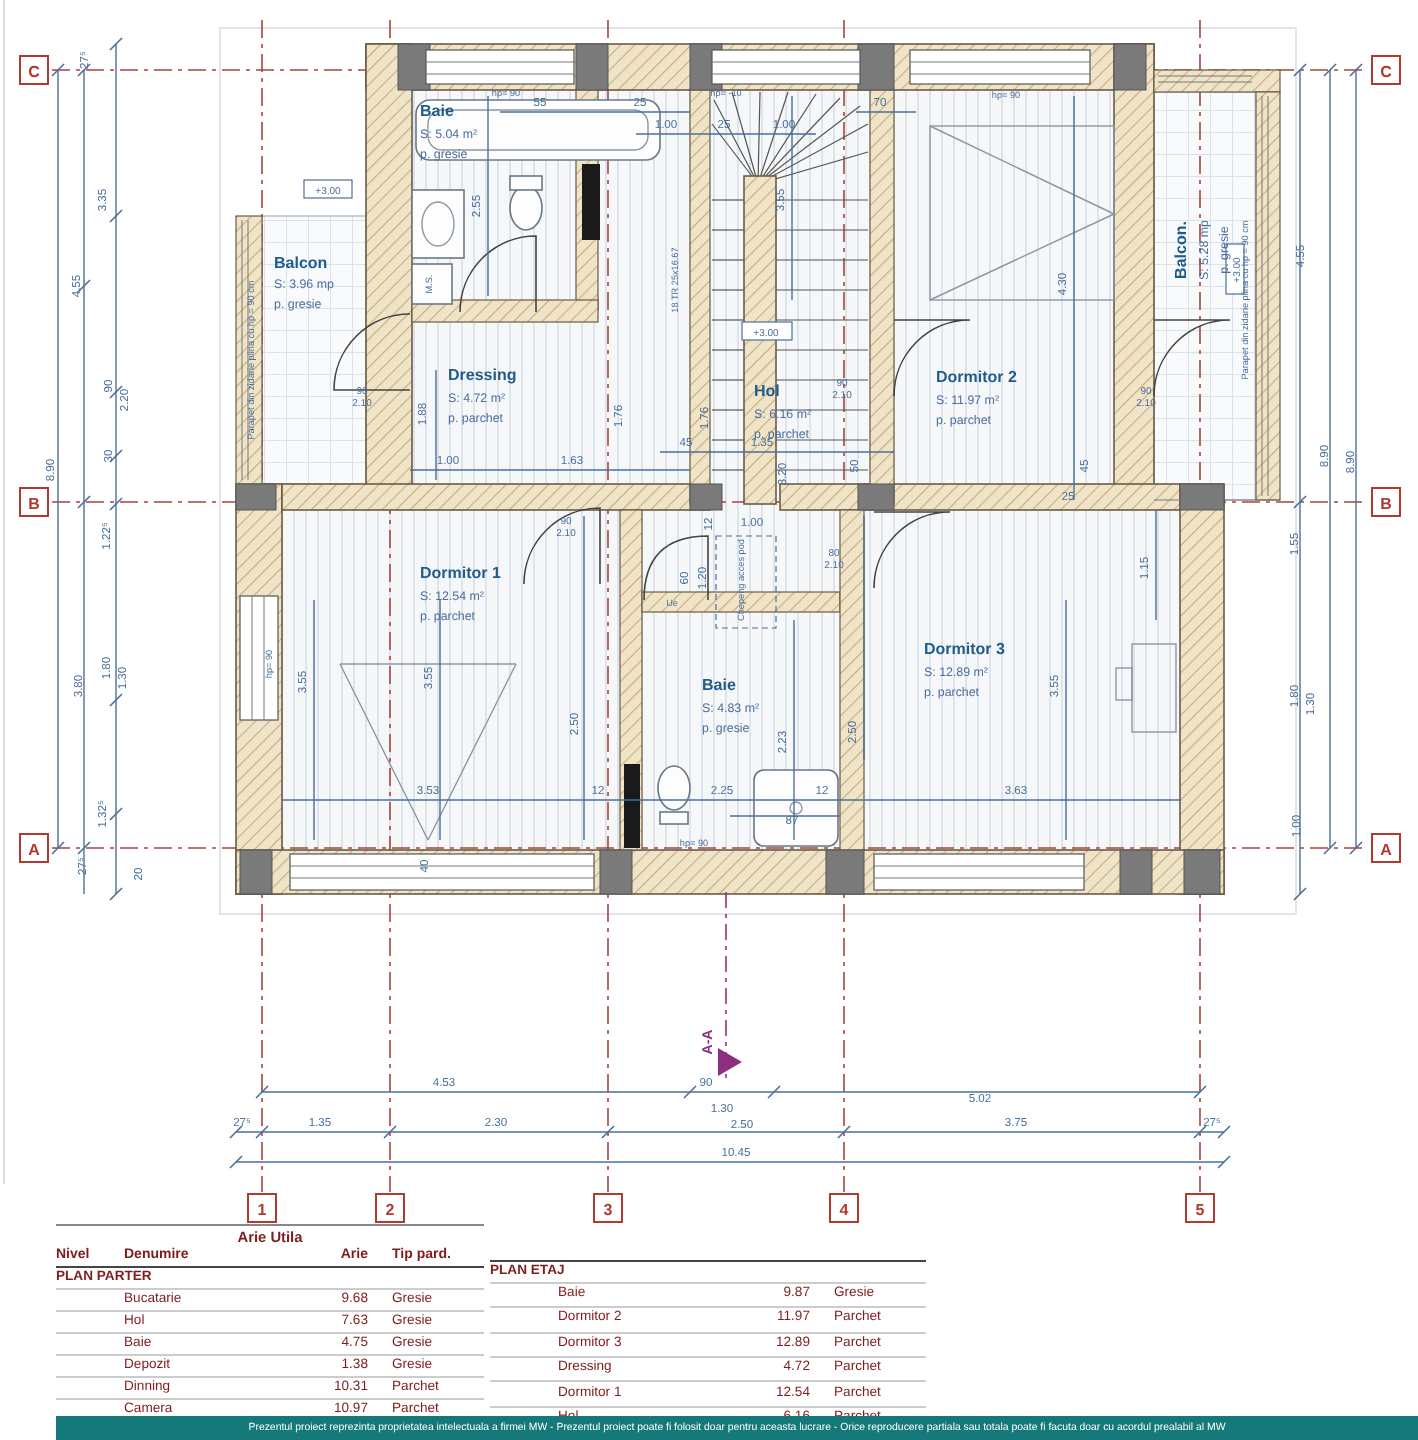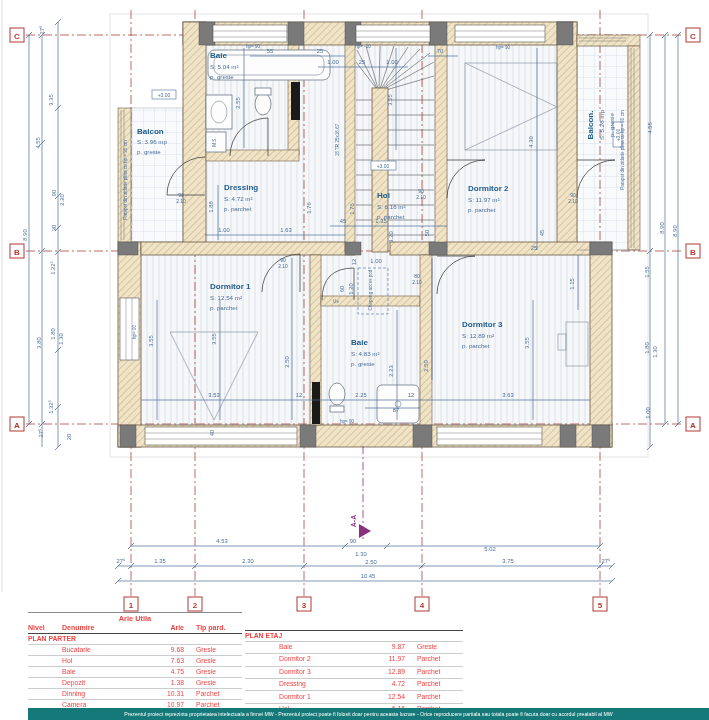--- a/index.html
+++ b/index.html
@@ -24,21 +24,21 @@
   .tn {fill:#4a6f9b;font-size:4.6px;text-anchor:middle;}
   .fx {stroke:#6a7886;stroke-width:.8;fill:#fdfdfd;}
   .fu {stroke:#8b97a5;stroke-width:.7;fill:none;}
   .st {stroke:#555;stroke-width:.6;fill:none;}
   .dr {stroke:#444;stroke-width:.8;fill:none;}
   .wi {fill:#fff;stroke:#555;stroke-width:.6;}
   .wl {stroke:#777;stroke-width:.5;}
   .lv {fill:#fff;stroke:#4a6f9b;stroke-width:.6;}
   .sec{fill:#8c2f7e;font-size:7px;font-weight:bold;text-anchor:middle;}
   
-  .tables{position:absolute;top:612px;left:0;width:616px;height:96px;color:#ef4444;}
+  .tables{position:absolute;top:612px;left:0;width:616px;height:96px;color:#7f1d1d;}
   .tbl{position:absolute;top:0;font-size:6.8px;line-height:1;}
   .tbl-left{left:28px;width:214px;}
   .tbl-right{left:245px;width:218px;}
   .t-title{text-align:center;font-weight:bold;font-size:7.4px;border-top:1px solid #888;
            padding:2px 0 1px;}
   .t-head{display:grid;grid-template-columns:34px 1fr 46px 54px;font-weight:bold;
           font-size:7px;border-bottom:1.4px solid #444;padding:1px 0 2px;}
   .t-sec{font-weight:bold;padding:2px 0 1px;border-bottom:.5px solid #ccc;}
   .trow{display:grid;grid-template-columns:34px 1fr 46px 54px;border-bottom:.5px solid #ccc;
         padding:1.6px 0;}

